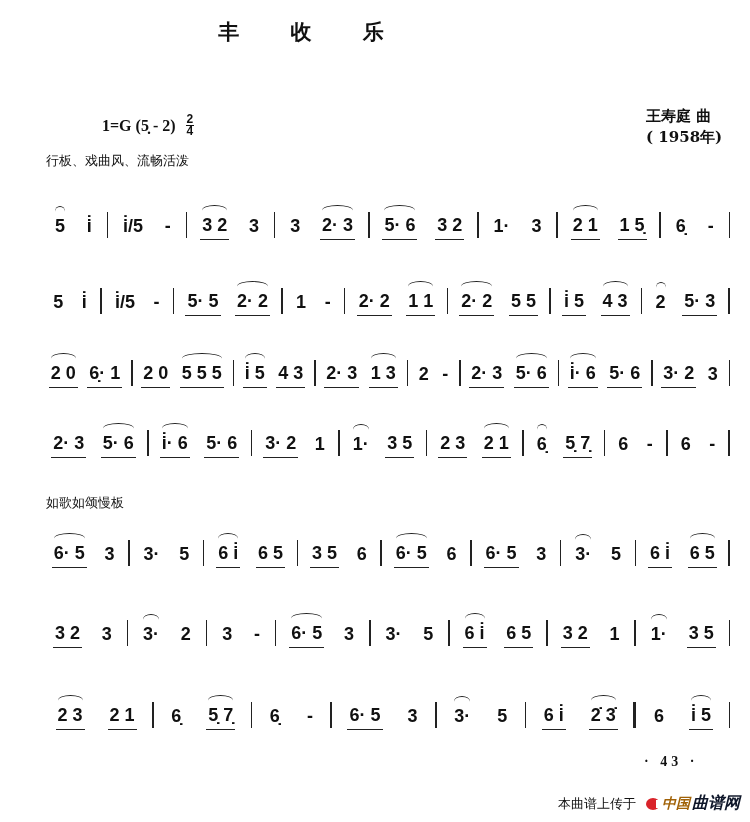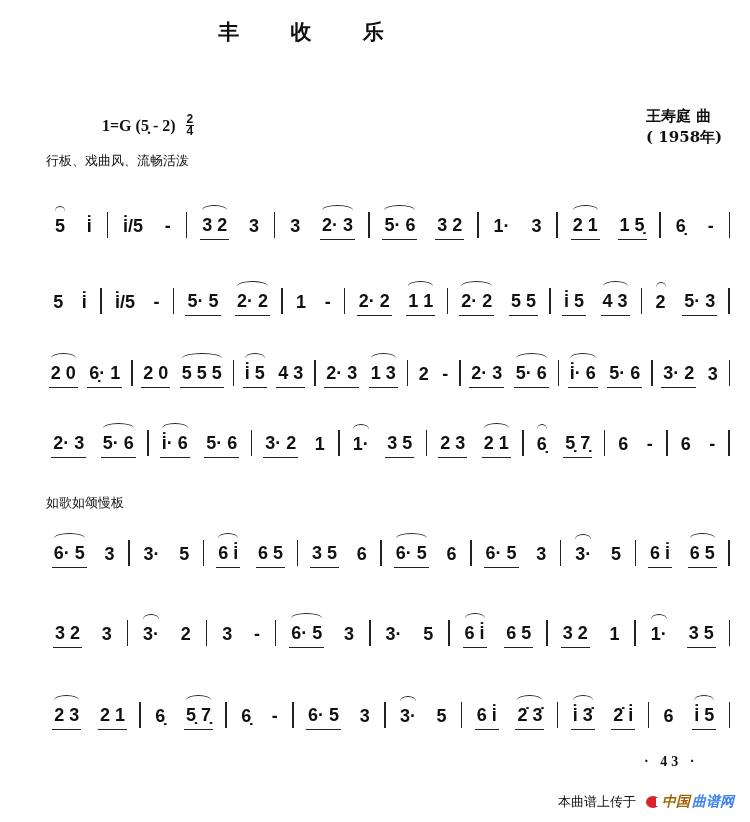--- a/index.html
+++ b/index.html
@@ -28,21 +28,21 @@
      line-height:20px;position:relative;}
   .slur{position:absolute;top:-10px;left:2px;right:2px;height:10px;border-top:1.5px solid #222;
         border-radius:50% 50% 0 0;}
   .page-num{position:absolute;top:754px;left:644px;font-size:14px;font-weight:bold;
             font-family:"Liberation Serif",serif;letter-spacing:4px;}
   .footer{position:absolute;top:793px;left:558px;font-size:13px;display:flex;align-items:center;gap:10px;justify-content:space-between;}
   .logo{display:flex;align-items:center;gap:2px;font-weight:bold;font-style:italic;}
   .logo-mark{width:14px;height:12px;border-radius:50%;background:#d9232a;position:relative;}
   .logo-mark:after{content:"";position:absolute;right:-2px;top:2px;width:6px;height:8px;background:#fff;}
   .logo-a{color:#a16207;font-size:14px;}
-  .logo-b{color:#3b82f6;font-size:14px;}
+  .logo-b{color:#0f172a;font-size:16px;}
 </style>
 </head>
 <body>
 
 <div class="title">丰 收 乐</div>
 
 <div class="composer">
   <div>王寿庭 曲</div>
   <div>( 1958年)</div>
 </div>
@@ -599,29 +599,20 @@
         <div class="m">
           <div class="g u1">
             <span class="n">6 i̇</span>
           </div>
           <div class="g u1">
             <div class="slur"></div>
             <span class="n">2̇ 3̇</span>
           </div>
         </div>
         <div class="bar"></div>
-        <div class="m">
-          <div class="g u1">
-            <div class="slur"></div>
-            <span class="n">i̇ 3̇</span>
-          </div>
-          <div class="g u1">
-            <span class="n">2̇ i̇</span>
-          </div>
-        </div>
         <div class="bar"></div>
         <div class="m">
           <div class="g">
             <span class="n">6</span>
           </div>
           <div class="g u1">
             <div class="slur"></div>
             <span class="n">i̇ 5</span>
           </div>
         </div>

